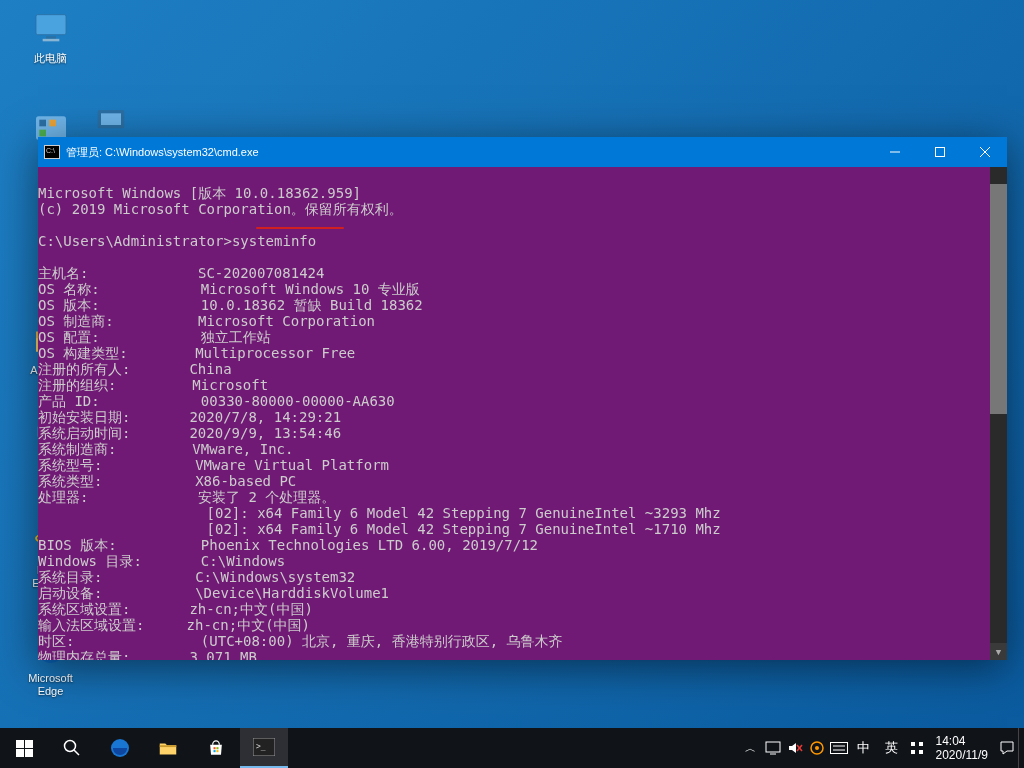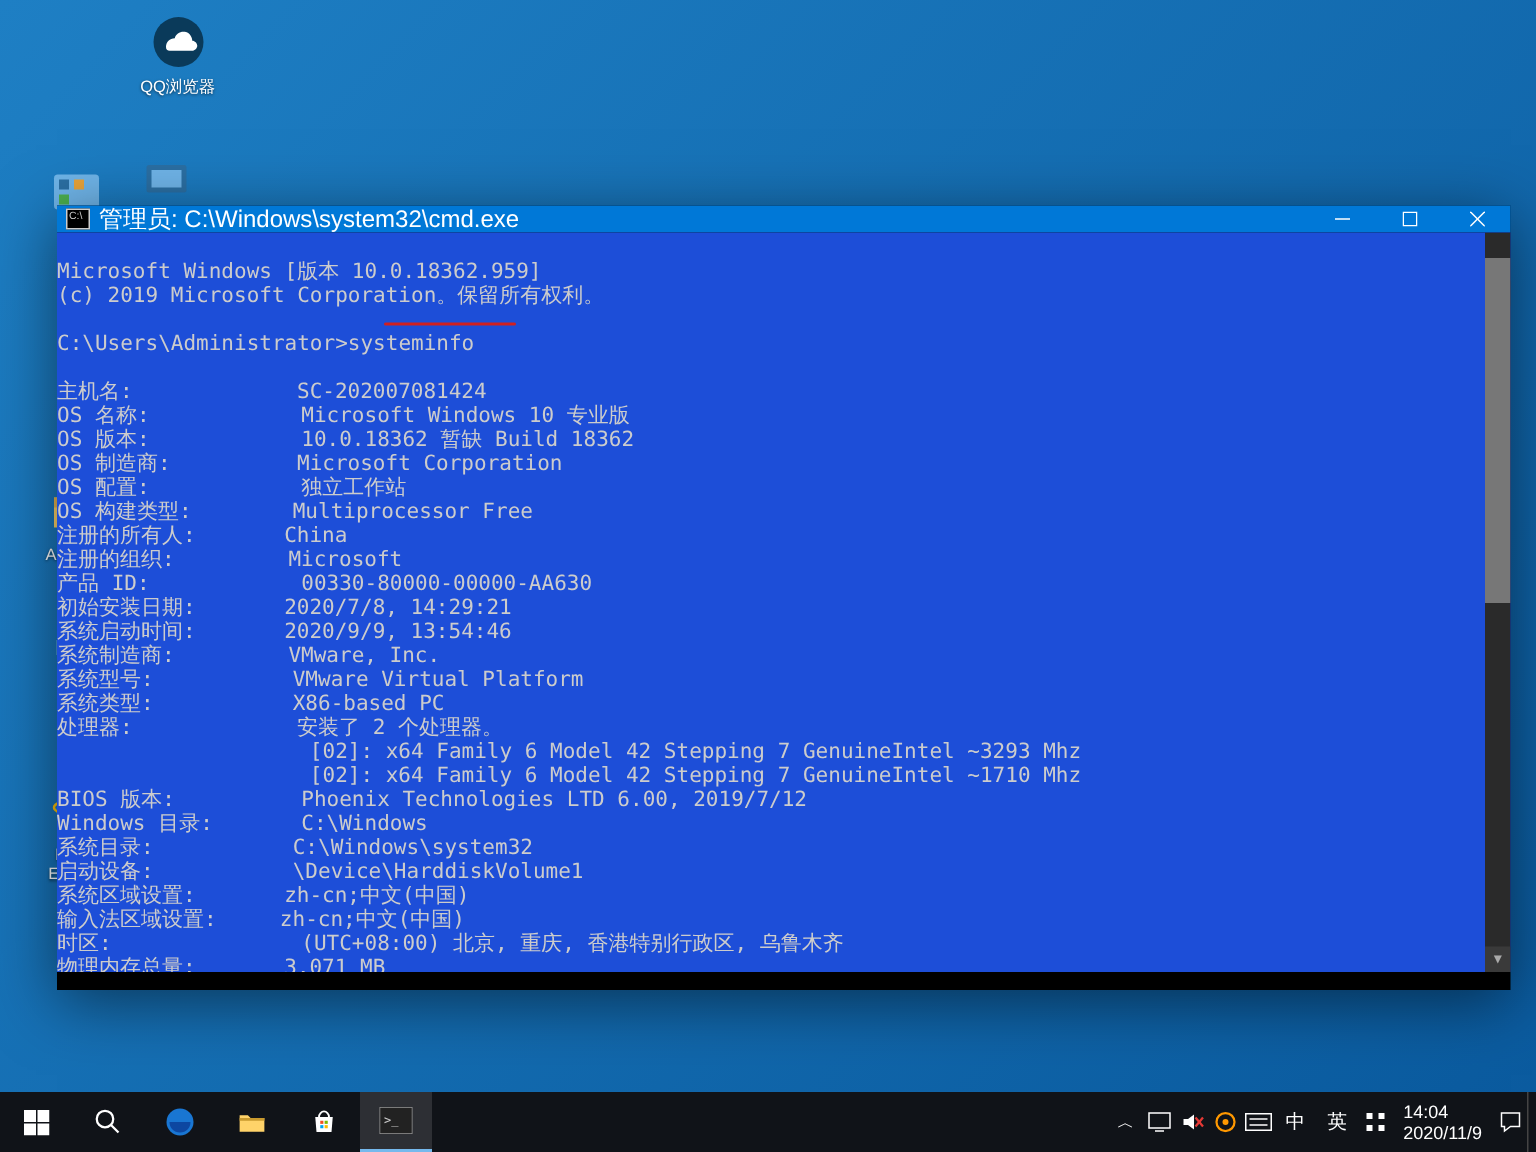--- a/index.html
+++ b/index.html
@@ -21,34 +21,34 @@
   display: flex; align-items: center; justify-content: center;
 }
 .desktop-icon .label { text-shadow: 0 1px 2px rgba(0,0,0,.6); line-height: 1.2; }
 
 
 .cmd-window {
   position: absolute; left: 38px; top: 137px; width: 969px; height: 523px;
   background: #000; box-shadow: 0 8px 40px rgba(0,0,0,.5);
 }
 .titlebar {
-  height: 18px; background: #0078d7; color: #fff;
-  display: flex; align-items: center; font-size: 16px;
+  height: 30px; background: #0078d7; color: #fff;
+  display: flex; align-items: center; font-size: 11px;
   padding-left: 6px;
 }
 .titlebar .app-icon {
   width: 16px; height: 14px; margin-right: 6px;
   background: #000; border: 1px solid #ccc; position:relative;
 }
 .titlebar .app-icon::after{content:"C:\\";color:#ccc;font-size:7px;position:absolute;top:1px;left:1px;}
 .title-text { flex: 1; }
 .win-controls { display: flex; }
 .win-btn { width: 45px; height: 30px; display:flex;align-items:center;justify-content:center; }
 .cmd-body {
-  height: calc(100% - 30px); background: #1d4ed8; color: #ccc;
+  height: calc(100% - 30px); background: #701a75; color: #ccc;
   font-family: "NSimSun","Consolas",monospace; font-size: 14px;
   padding: 2px 0 2px 0; position: relative; overflow: hidden;
   white-space: pre; line-height: 16px;
 }
 .cmd-scroll { position:absolute; right:0; top:0; width:17px; height:100%; background:#2a2a2a; }
 .cmd-scroll-thumb{ position:absolute; top:0; width:100%; height:230px; background:#777; }
 .cmd-scroll-arrow{ position:absolute; width:17px; height:17px; background:#3a3a3a; display:flex;align-items:center;justify-content:center;color:#aaa;font-size:9px;}
 .cmd-scroll-arrow.bot{ bottom:0; }
 .underline-red {
   position: absolute; left: 218px; top: 60px; width: 88px; height: 2px;
@@ -71,28 +71,29 @@
 .tray { display:flex; align-items:center; color:#fff; font-size:11px; }
 .tray-icon{ width:22px; height:40px; display:flex;align-items:center;justify-content:center; }
 .tray-icon.wide{width:28px;}
 .clock { text-align:left; padding: 0 8px; font-size:12px; line-height:1.2; }
 .show-dt { width:6px; height:40px; border-left:1px solid #444; }
 </style>
 </head>
 <body>
 
 <div class="desktop">
-  <div class="desktop-icon" style="left:86px;top:8px">
-    <div class="ico">
-        <svg viewBox="0 0 48 48">
-          <circle cx="24" cy="24" r="20" fill="#0a3a5a"></circle>
-          <path d="M14 28c0-4 3-7 7-7 1-4 5-6 9-5 3 1 5 4 5 7 2 0 4 2 4 4s-2 4-4 4H17c-2 0-3-1-3-3z" fill="#fff"></path>
-        </svg>
-      </div>
-    <div class="label">QQ浏览器</div>
+  <div class="desktop-icon" style="left:18px;top:8px">
+    <div class="ico">
+        <svg viewBox="0 0 48 48">
+          <rect x="6" y="8" width="36" height="24" rx="2" fill="#4aa3df" stroke="#2b6fa3"></rect>
+          <rect x="18" y="34" width="12" height="3" fill="#2b6fa3"></rect>
+          <rect x="14" y="37" width="20" height="3" fill="#89b5d4"></rect>
+        </svg>
+      </div>
+    <div class="label">此电脑</div>
   </div>
   <div class="desktop-icon" style="left:18px;top:108px">
     <div class="ico">
         <svg viewBox="0 0 48 48">
           <rect x="6" y="10" width="36" height="28" rx="3" fill="#6fb4e8"></rect>
           <rect x="10" y="14" width="8" height="8" fill="#2b6fa3"></rect>
           <rect x="22" y="14" width="8" height="8" fill="#e8a33a"></rect>
           <rect x="10" y="26" width="8" height="8" fill="#4caf50"></rect>
         </svg>
       </div>
@@ -138,20 +139,29 @@
   <div class="desktop-icon" style="left:18px;top:520px">
     <div class="ico">
         <svg viewBox="0 0 48 48">
           <circle cx="24" cy="24" r="16" fill="#2196f3"></circle>
           <path d="M10 24c0 2 14 2 28 0 0 6-6 12-14 12s-14-6-14-12z" fill="#1565c0"></path>
           <ellipse cx="24" cy="22" rx="18" ry="6" fill="none" stroke="#ffc107" stroke-width="2"></ellipse>
         </svg>
       </div>
     <div class="label" style="white-space:pre">Inte...
 Explo...</div>
+  </div>
+  <div class="desktop-icon" style="left:18px;top:628px">
+    <div class="ico">
+        <svg viewBox="0 0 48 48">
+          <path d="M24 6c10 0 18 7 18 16 0 5-4 8-9 8-4 0-7-2-7-6h14c0-8-7-14-16-14C14 10 8 18 8 26c0 9 7 16 16 16 5 0 9-2 12-5-2 1-4 1-6 1-9 0-16-7-16-16 0-6 4-12 10-16z" fill="#0a63b8"></path>
+        </svg>
+      </div>
+    <div class="label" style="white-space:pre">Microsoft
+Edge</div>
   </div>
 </div>
 
 <div class="cmd-window">
   <div class="titlebar">
     <div class="app-icon"></div>
     <div class="title-text">管理员: C:\Windows\system32\cmd.exe</div>
     <div class="win-controls">
       <div class="win-btn">
           <svg width="10" height="10">

